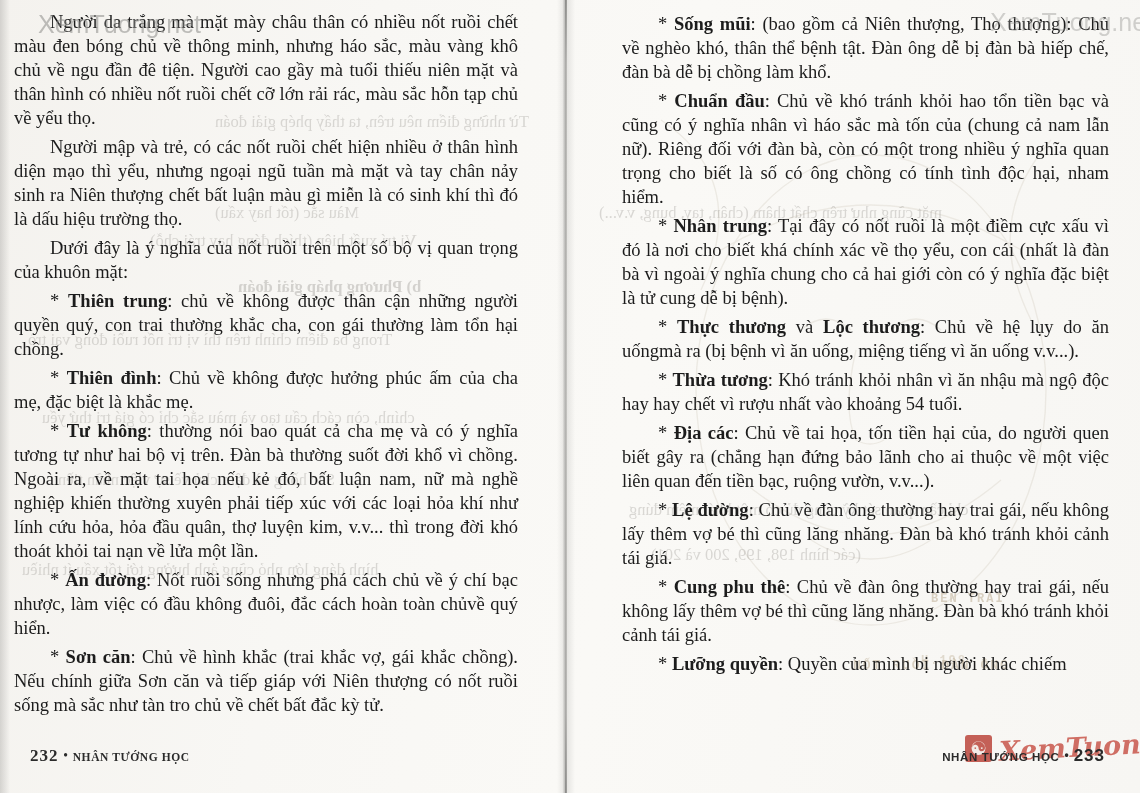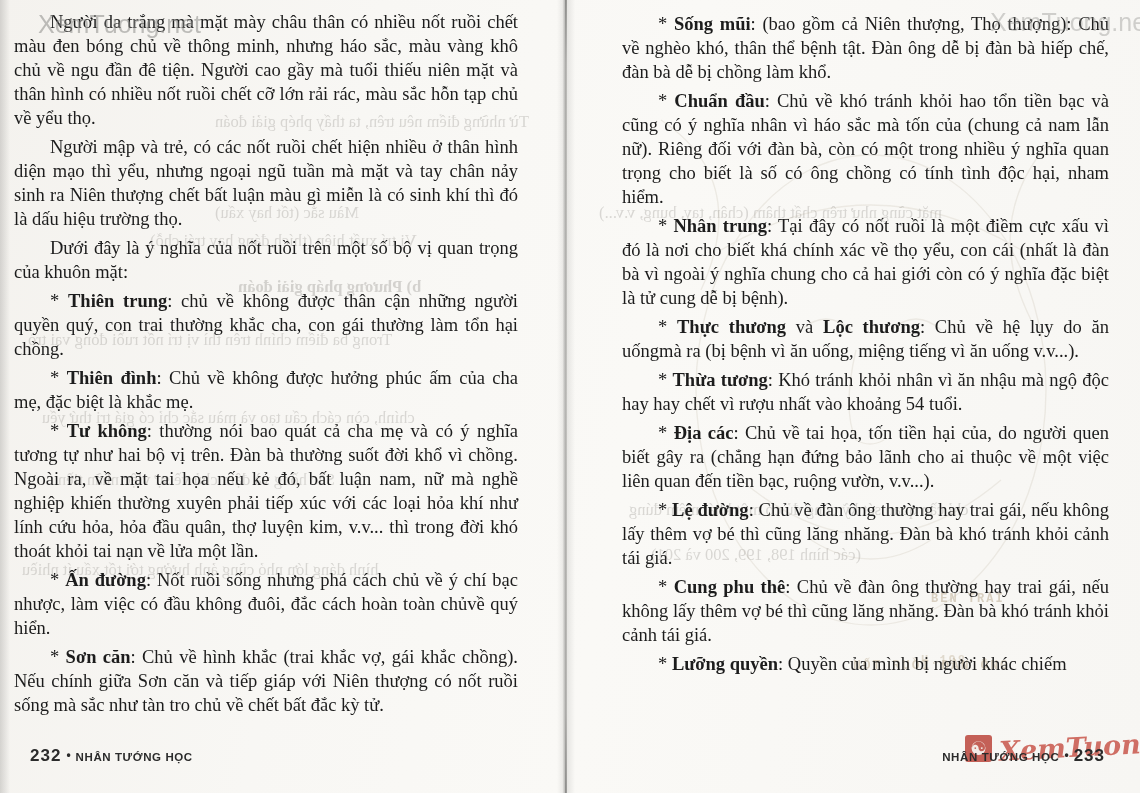--- a/index.html
+++ b/index.html
@@ -74,21 +74,21 @@
   }
   .g-r4{left:360px;top:592px;font-size:12px;}
   .g-r5{left:282px;top:658px;font-size:13px;}
   .g-r6{left:350px;top:654px;font-size:12px;opacity:.45;}
   .bleed-art{position:absolute;left:0;top:0;pointer-events:none;}
   
   .footer{
     position:absolute;font-family:"Liberation Sans",sans-serif;
     font-weight:bold;color:#2b2b2b;white-space:nowrap;
   }
-  .footer-left{left:30px;top:746px;}
+  .footer-left{left:30px;top:746px;font-family:Liberation Serif, serif;}
   .footer-right{right:35px;top:746px;text-align:center;} 
   .footer .pn{font-size:17px;letter-spacing:1px;}
   .footer .bt{font-size:11.5px;letter-spacing:.6px;}
   .footer .bullet{font-size:12px;padding:0 5px;position:relative;top:-2px;}
 </style>
 </head>
 <body>
 
 <div class="scan">
 

